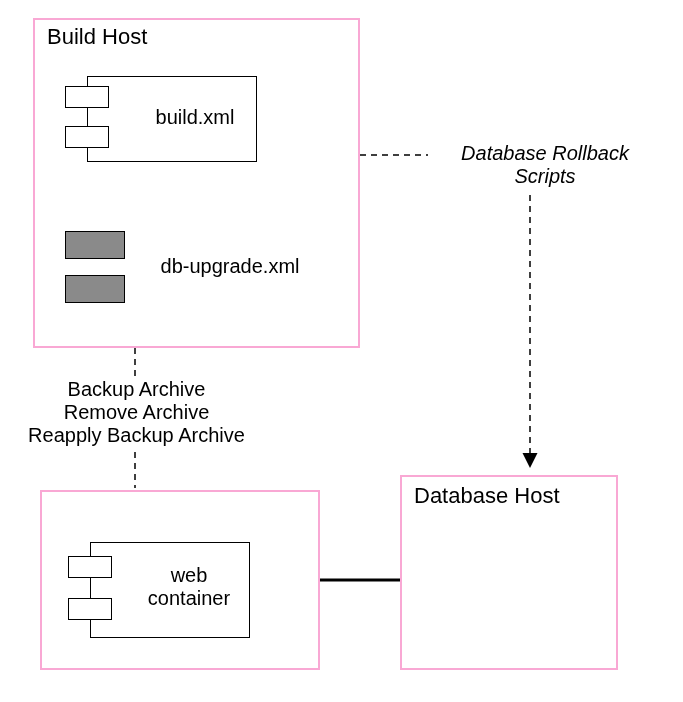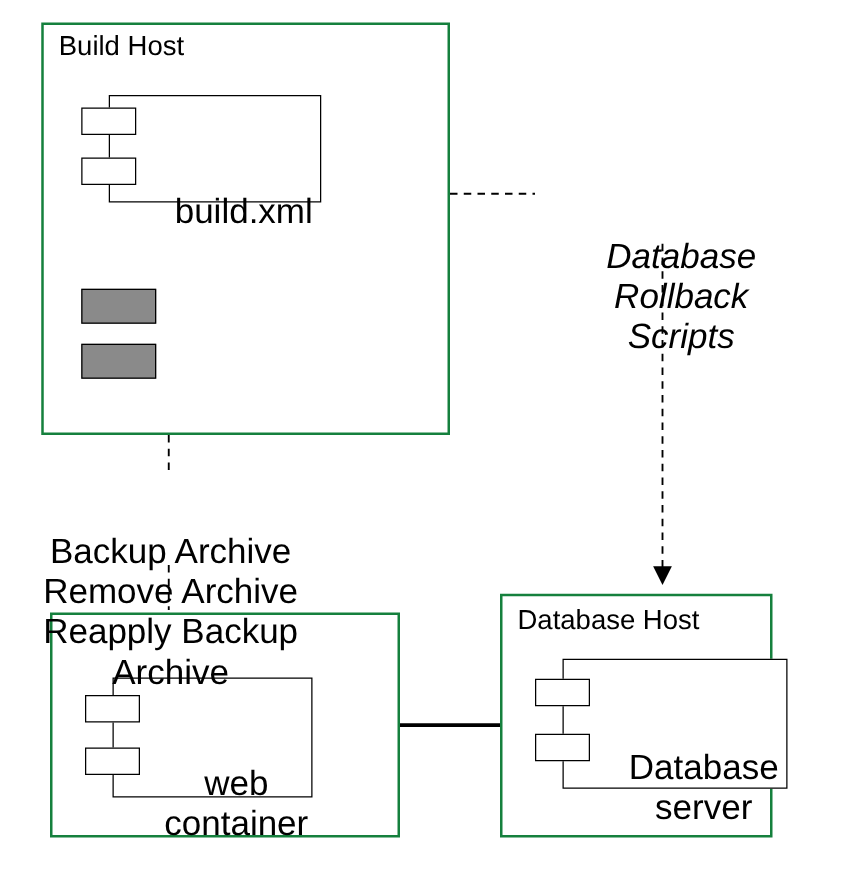--- a/index.html
+++ b/index.html
@@ -9,21 +9,21 @@
     width: 683px;
     height: 702px;
     background: #fff;
     font-family: Arial, Helvetica, sans-serif;
     font-size: 20px;
     color: #000;
     position: relative;
   }
   .node-box {
     position: absolute;
-    border: 2px solid #15803d;
+    border: 2px solid #f9a8d4;
     background: #fff;
   }
   .node-title {
     position: absolute;
     font-size: 22px;
     font-weight: normal;
   }
   .comp {
     position: absolute;
   }
@@ -33,24 +33,23 @@
     background: #fff;
   }
   .comp-tab {
     position: absolute;
     border: 1.5px solid #000;
     background: #fff;
   }
   .gray { background: #8a8a8a; }
   .label {
     position: absolute;
-    font-size: 28px;
+    font-size: 20px;
     line-height: 1.15;
     text-align: center;
-    margin-top: 47px;
   }
   svg.overlay {
     position: absolute;
     left: 0; top: 0;
     width: 683px; height: 702px;
     pointer-events: none;
   }
 </style>
 </head>
 <body>
@@ -61,42 +60,36 @@
   <div class="comp" style="left:30px; top:56px; width:200px; height:90px;">
     <div class="comp-body" style="left:22px; top:0; width:170px; height:86px;"></div>
     <div class="comp-tab" style="left:0; top:10px; width:44px; height:22px;"></div>
     <div class="comp-tab" style="left:0; top:50px; width:44px; height:22px;"></div>
     <div class="label" style="left:60px; top:30px; width:140px;">build.xml</div>
   </div>
 
   <div class="comp" style="left:30px; top:205px; width:240px; height:90px;">
     <div class="comp-tab gray" style="left:0; top:6px; width:60px; height:28px;"></div>
     <div class="comp-tab gray" style="left:0; top:50px; width:60px; height:28px;"></div>
+    <div class="label" style="left:80px; top:30px; width:170px;">db-upgrade.xml</div>
   </div>
 </div>
 
 <div class="node-box" style="left:40px; top:490px; width:280px; height:180px;">
   <div class="comp" style="left:26px; top:50px; width:200px; height:100px;">
     <div class="comp-body" style="left:22px; top:0; width:160px; height:96px;"></div>
     <div class="comp-tab" style="left:0; top:14px; width:44px; height:22px;"></div>
     <div class="comp-tab" style="left:0; top:56px; width:44px; height:22px;"></div>
     <div class="label" style="left:56px; top:22px; width:130px; white-space:pre-line;">web
 container</div>
   </div>
 </div>
 
 <div class="node-box" style="left:400px; top:475px; width:218px; height:195px;">
   <div class="node-title" style="left:12px; top:6px;">Database Host</div>
-  <div class="comp" style="left:26px; top:50px; width:210px; height:110px;">
-    <div class="comp-body" style="left:22px; top:0; width:180px; height:104px;"></div>
-    <div class="comp-tab" style="left:0; top:16px; width:44px; height:22px;"></div>
-    <div class="comp-tab" style="left:0; top:60px; width:44px; height:22px;"></div>
-    <div class="label" style="left:60px; top:24px; width:150px; white-space:pre-line;">Database
-server</div>
-  </div>
 </div>
 
 <div class="label" style="left:430px; top:142px; width:230px; white-space:pre-line;font-style:italic;">Database Rollback
 Scripts</div>
 
 <div class="label" style="left:14px; top:378px; width:245px; white-space:pre-line; text-align:center;">Backup Archive
 Remove Archive
 Reapply Backup Archive</div>
 
 <svg class="overlay">

